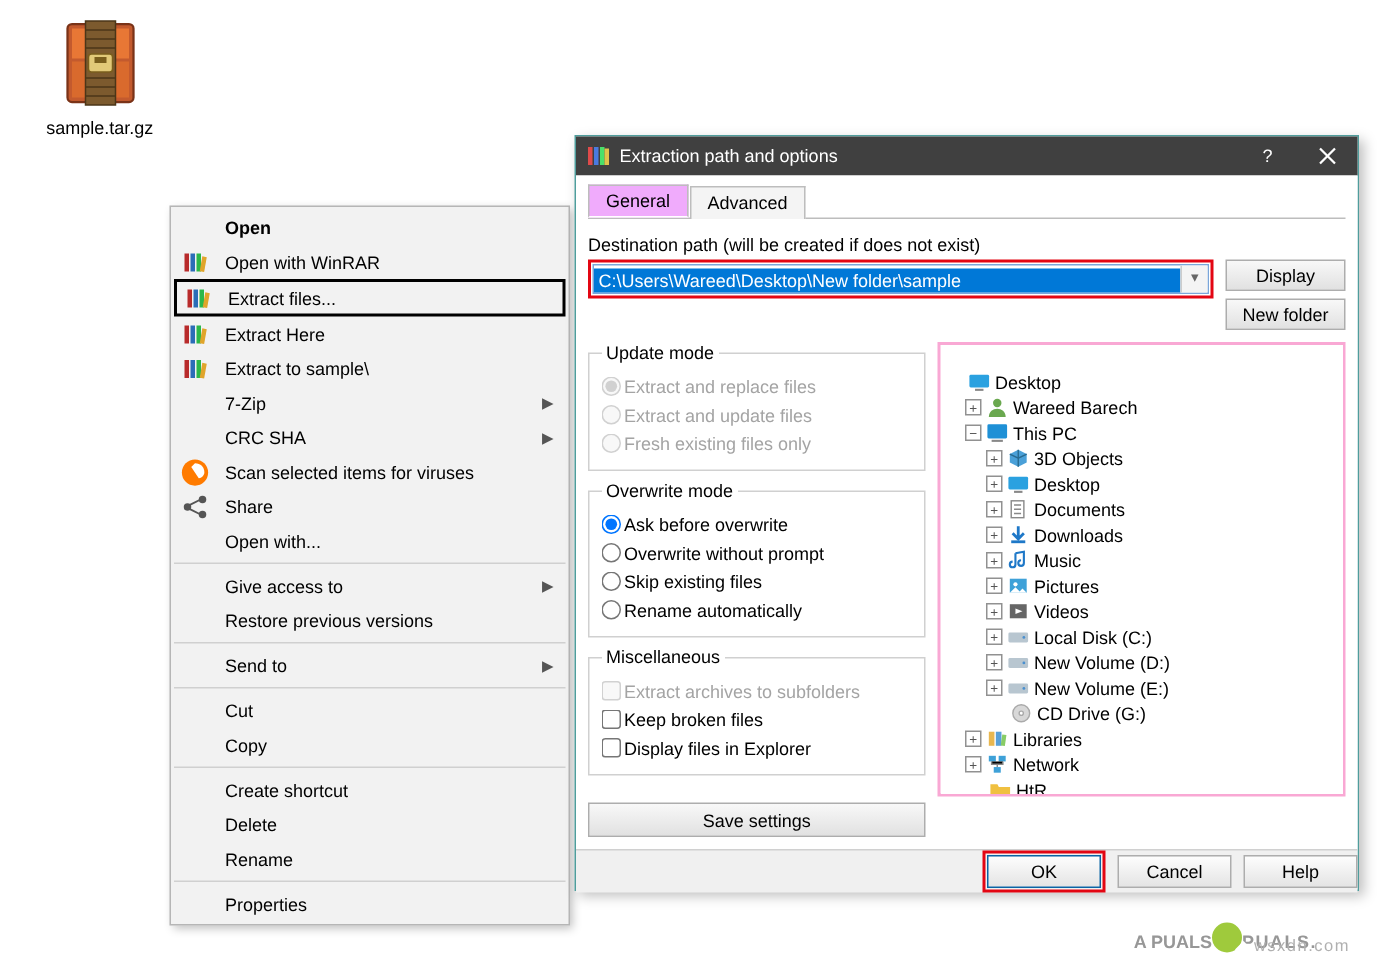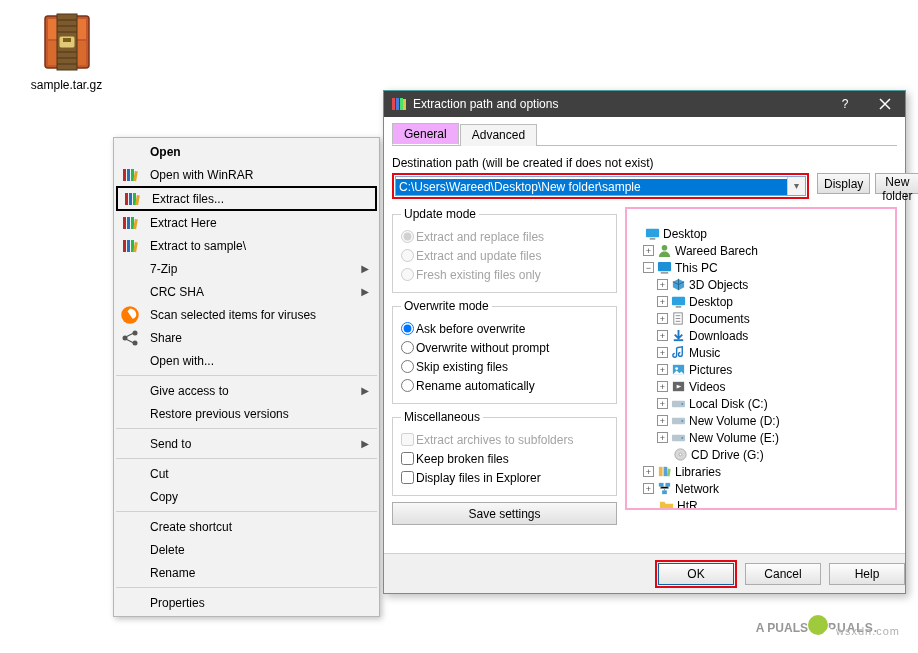--- a/index.html
+++ b/index.html
@@ -144,21 +144,21 @@
     .path-inner input {
       flex: 1;
       border: none;
       outline: none;
       padding: 1px 3px;
       font-size: 12px;
       background: #0078d7;
       color: #fff;
     }
     .path-inner .dd { width: 18px; text-align: center; color: #666; border-left: 1px solid #ccc; background: #f4f4f4; font-size:10px; height:100%; line-height:18px;}
-    .side-buttons { display: flex; flex-direction: row; gap: 5px; width: 80px; }
+    .side-buttons { display: flex; flex-direction: column; gap: 5px; width: 80px; }
     .small-btn {
       height: 21px;
       border: 1px solid #adadad;
       background: linear-gradient(#f8f8f8,#e1e1e1);
       font-size: 12px;
       cursor: default;
     }
     .cols { display: flex; gap: 8px; margin-top: 8px; }
     .left-col { width: 225px; display: flex; flex-direction: column; gap: 6px; }
     fieldset {
@@ -174,21 +174,21 @@
       height: 19px;
       font-size: 12px;
     }
     .radio-row.disabled, .check-row.disabled { color: #a4a4a4; }
     .radio-row input[type=radio], .check-row input[type=checkbox] { margin:0; }
     .save-btn {
       width: 100%;
       height: 23px;
       border: 1px solid #adadad;
       background: linear-gradient(#f8f8f8,#e1e1e1);
-      margin-top: 0;
+      margin-top: 12px;
     }
     
     .tree {
       flex: 1;
       border: 2px solid #f9a8d4;
       height: 303px;
       overflow: auto;
       padding: 16px 2px;
       background: #fff;
       font-size: 12px;

